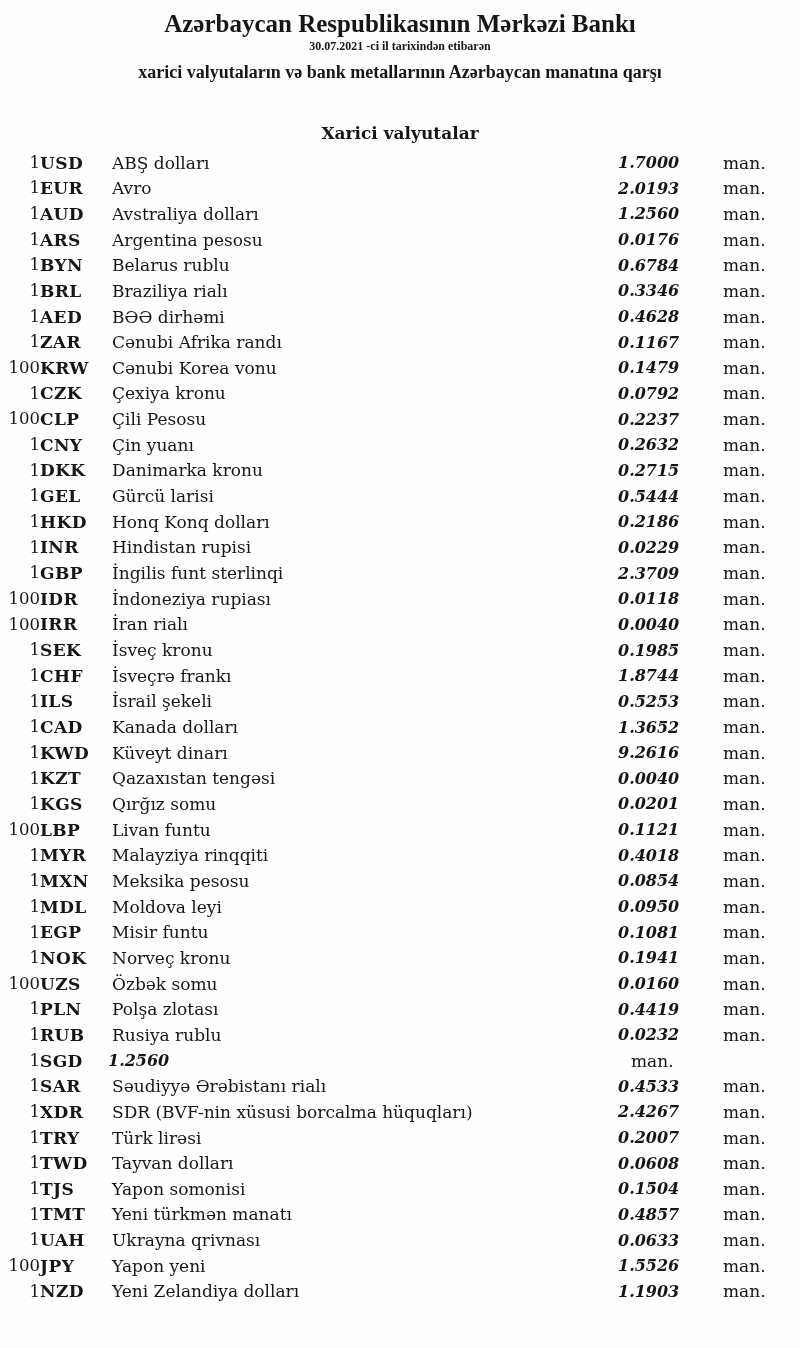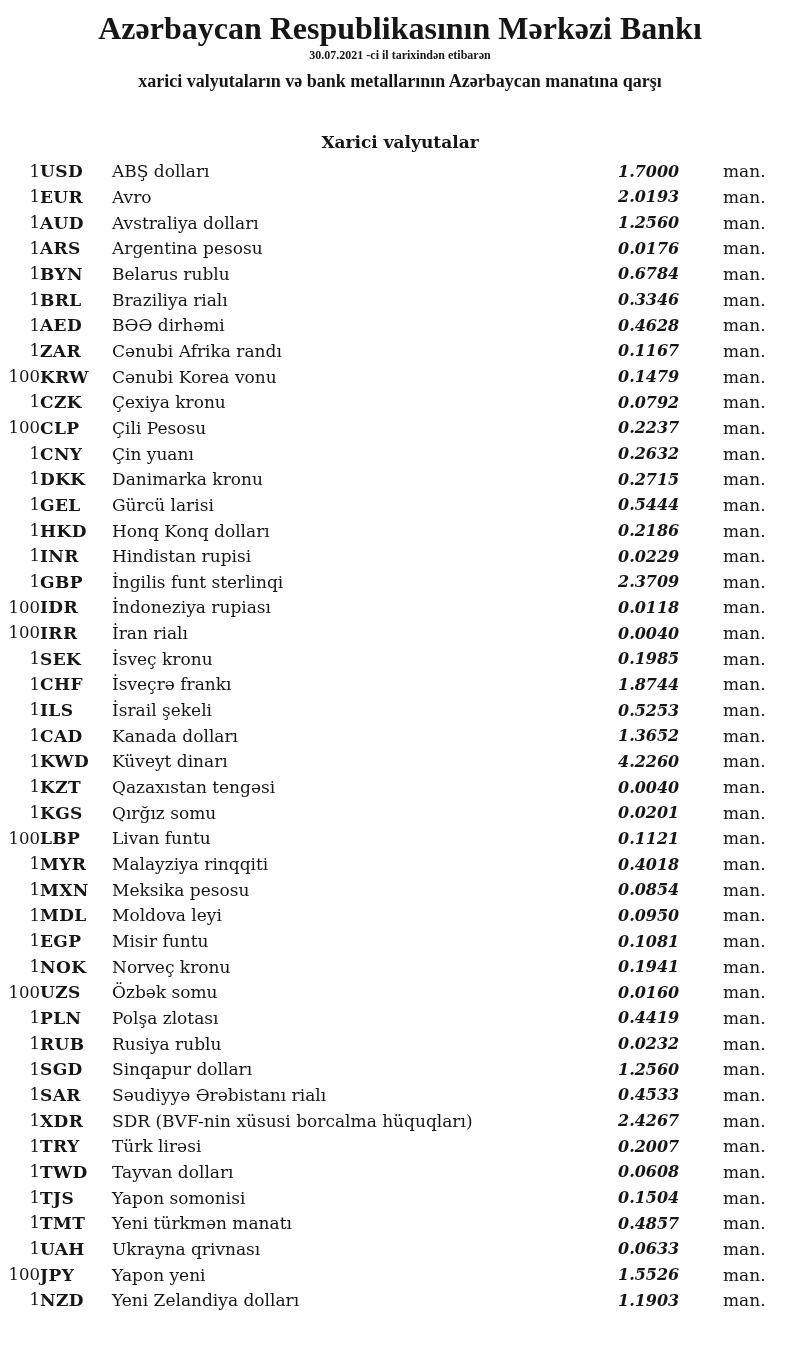--- a/index.html
+++ b/index.html
@@ -12,21 +12,21 @@
     font-family: "DejaVu Serif", "Liberation Serif", serif;
     overflow: hidden;
   }
   .doc-header {
     text-align: center;
     font-family: "Liberation Serif", "DejaVu Serif", serif;
     font-weight: bold;
   }
   .bank-name {
     padding-top: 8px;
-    font-size: 32px;
+    font-size: 25px;
     line-height: 1.25;
   }
   .date-line {
     font-size: 12px;
   }
   .subject-line {
     margin-top: 8px;
     font-size: 18px;
   }
   .bulletin-line {
@@ -245,21 +245,21 @@
         <div class="cell-nominal">1</div>
         <div class="cell-code">CAD</div>
         <div class="cell-name">Kanada dolları</div>
         <div class="cell-rate">1.3652</div>
         <div class="cell-unit">man.</div>
       </div>
       <div class="rate-row">
         <div class="cell-nominal">1</div>
         <div class="cell-code">KWD</div>
         <div class="cell-name">Küveyt dinarı</div>
-        <div class="cell-rate">4.2260</div>
+        <div class="cell-rate">9.2616</div>
         <div class="cell-unit">man.</div>
       </div>
       <div class="rate-row">
         <div class="cell-nominal">1</div>
         <div class="cell-code">KZT</div>
         <div class="cell-name">Qazaxıstan tengəsi</div>
         <div class="cell-rate">0.0040</div>
         <div class="cell-unit">man.</div>
       </div>
       <div class="rate-row">
@@ -328,21 +328,20 @@
       <div class="rate-row">
         <div class="cell-nominal">1</div>
         <div class="cell-code">RUB</div>
         <div class="cell-name">Rusiya rublu</div>
         <div class="cell-rate">0.0232</div>
         <div class="cell-unit">man.</div>
       </div>
       <div class="rate-row">
         <div class="cell-nominal">1</div>
         <div class="cell-code">SGD</div>
-        <div class="cell-name">Sinqapur dolları</div>
         <div class="cell-rate">1.2560</div>
         <div class="cell-unit">man.</div>
       </div>
       <div class="rate-row">
         <div class="cell-nominal">1</div>
         <div class="cell-code">SAR</div>
         <div class="cell-name">Səudiyyə Ərəbistanı rialı</div>
         <div class="cell-rate">0.4533</div>
         <div class="cell-unit">man.</div>
       </div>

